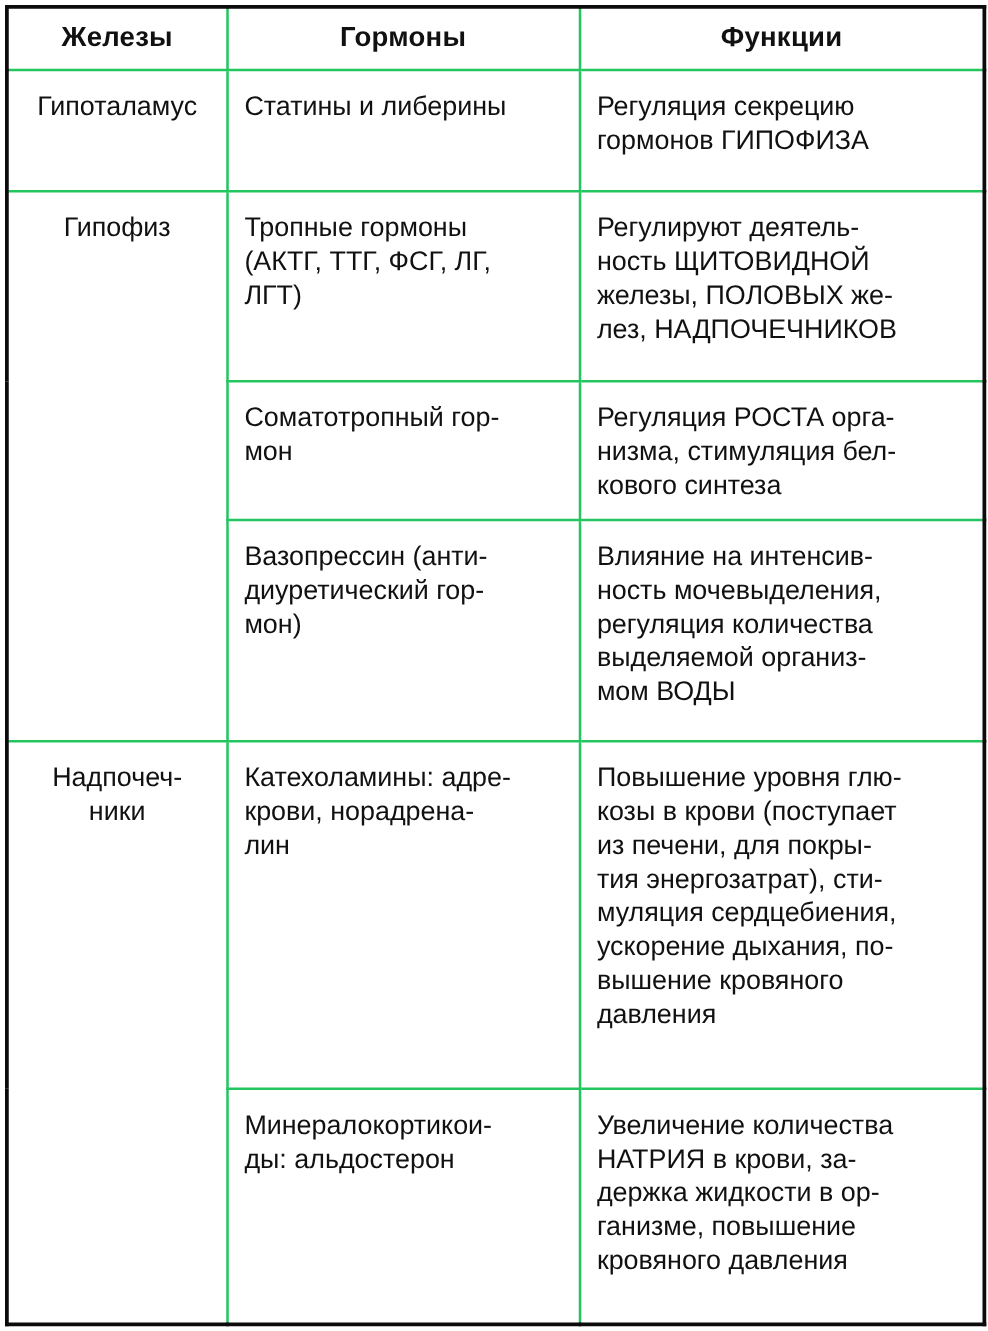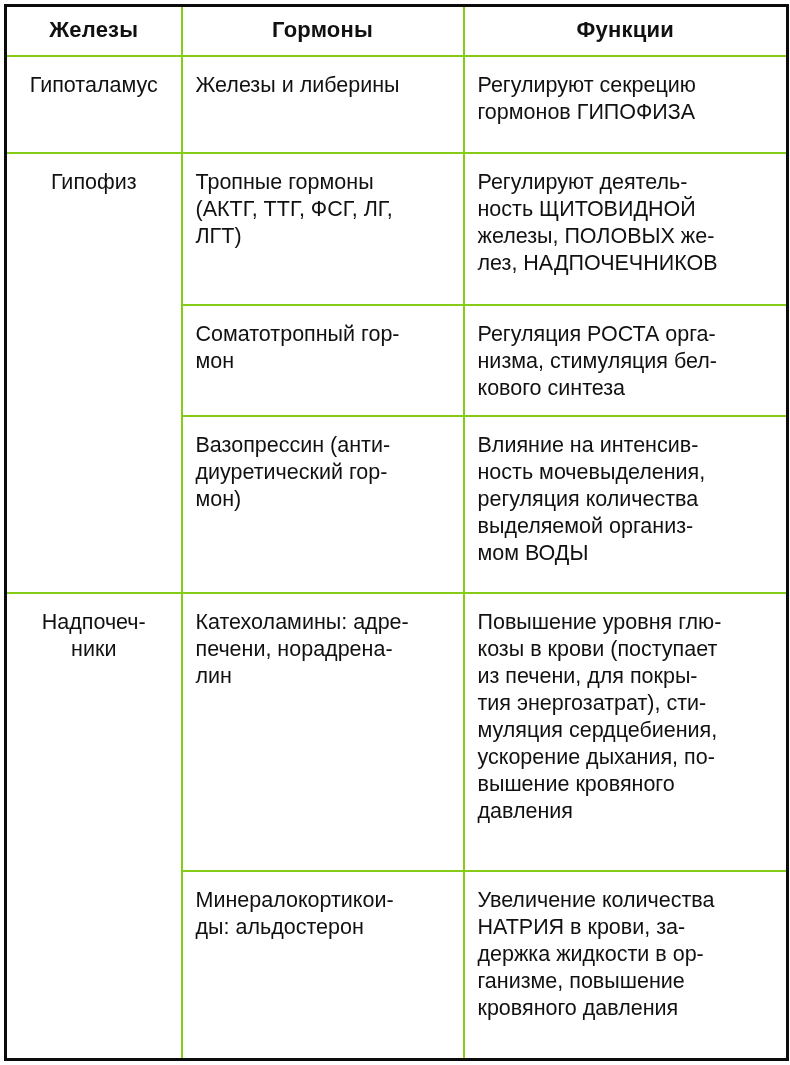--- a/index.html
+++ b/index.html
@@ -23,21 +23,21 @@
     table-layout: fixed;
     width: 782px;
     height: 1057px;
     background: #ffffff;
   }
   table.gland-table col.col-gland    { width: 176px; }
   table.gland-table col.col-hormone  { width: 282px; }
   table.gland-table col.col-function { width: 324px; }
   table.gland-table th,
   table.gland-table td {
-    border: 2px solid #84cc16;
+    border: 2px solid #22c55e;
     vertical-align: top;
     box-sizing: border-box;
   }
   table.gland-table {
     border: 3px solid #0b0b0b;
   }
   th.hdr {
     font-size: 22px;
     font-weight: bold;
     text-align: center;
@@ -78,22 +78,22 @@
       <tr class="hdr-row">
         <th class="hdr">Железы</th>
         <th class="hdr">Гормоны</th>
         <th class="hdr">Функции</th>
       </tr>
     </thead>
     <tbody>
 
       <tr class="row-h1">
         <td class="cell gland">Гипоталамус</td>
-        <td class="cell">Железы и либерины</td>
-        <td class="cell">Регулируют секрецию
+        <td class="cell">Статины и либерины</td>
+        <td class="cell">Регуляция секрецию
 гормонов ГИПОФИЗА</td>
       </tr>
 
       <tr class="row-h2a">
         <td class="cell gland" rowspan="3">Гипофиз</td>
         <td class="cell">Тропные гормоны
 (АКТГ, ТТГ, ФСГ, ЛГ,
 ЛГТ)</td>
         <td class="cell">Регулируют деятель-
 ность ЩИТОВИДНОЙ
@@ -115,21 +115,21 @@
 ность мочевыделения,
 регуляция количества
 выделяемой организ-
 мом ВОДЫ</td>
       </tr>
 
       <tr class="row-h3a">
         <td class="cell gland" rowspan="2">Надпочеч-
 ники</td>
         <td class="cell">Катехоламины: адре-
-печени, норадрена-
+крови, норадрена-
 лин</td>
         <td class="cell">Повышение уровня глю-
 козы в крови (поступает
 из печени, для покры-
 тия энергозатрат), сти-
 муляция сердцебиения,
 ускорение дыхания, по-
 вышение кровяного
 давления</td>
       </tr>

